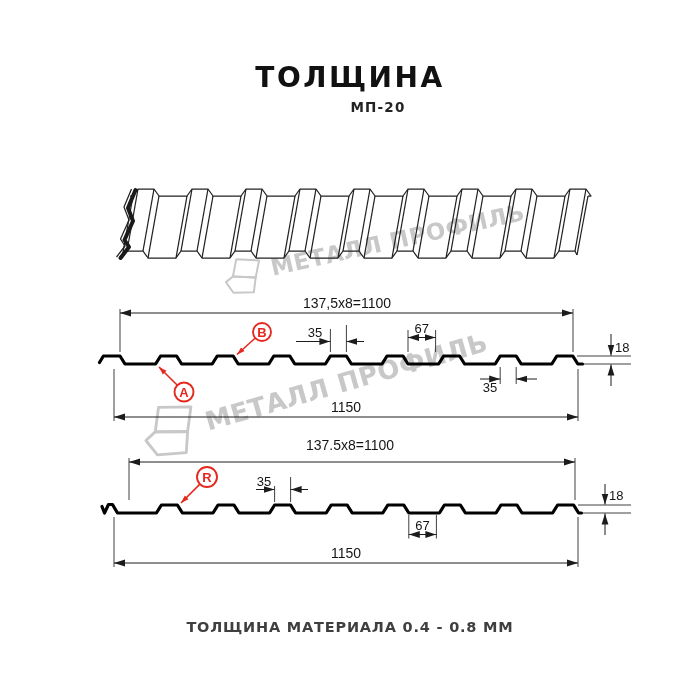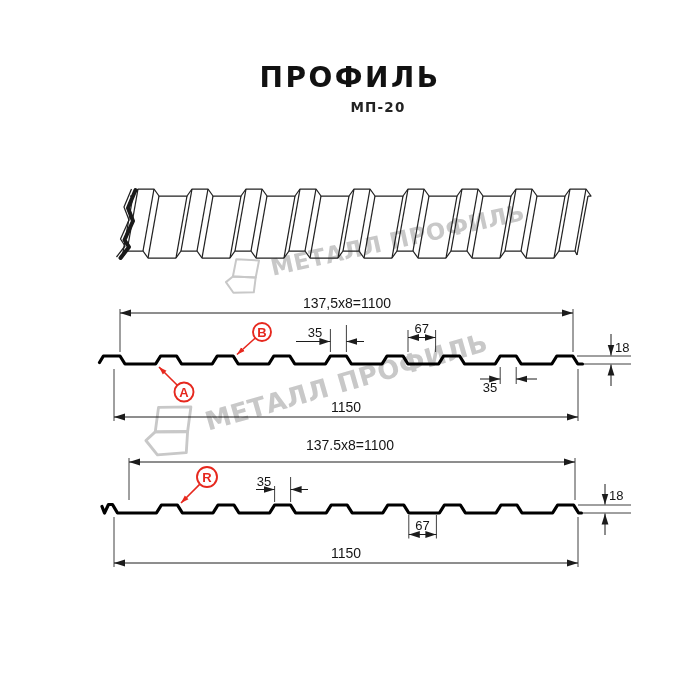--- a/index.html
+++ b/index.html
@@ -27,21 +27,21 @@
   .red{stroke:#e6281e;stroke-width:1.6;fill:none;}
   .redcirc{stroke:#e6281e;stroke-width:1.9;fill:none;}
   .redletter{font-family:"Liberation Sans",sans-serif;font-weight:bold;font-size:13px;
              fill:#e6281e;text-anchor:middle;}
   .mid{text-anchor:middle;}
 </style>
 </head>
 <body>
 
 <div id="stage">
-  <div class="title">ПРОФИЛЬ</div>
+  <div class="title">ТОЛЩИНА</div>
   <div class="subtitle">МП-20</div>
 
   <svg width="700" height="700" viewBox="0 0 700 700">
     <defs>
       <marker id="arw" viewBox="0 0 10 7" refX="10" refY="3.5" markerWidth="11" markerHeight="7.7" markerUnits="userSpaceOnUse" orient="auto-start-reverse">
         <path d="M10,3.5 L0,0.4 L0,6.6 Z" fill="#1c1c1c"></path>
       </marker>
       <marker id="arwr" viewBox="0 0 8 6" refX="8" refY="3" markerWidth="8" markerHeight="6" markerUnits="userSpaceOnUse" orient="auto-start-reverse">
         <path d="M8,3 L0,0.4 L0,5.6 Z" fill="#e6281e"></path>
       </marker>
@@ -184,13 +184,14 @@
       <text class="dimbig mid" x="346" y="558">1150</text>
 
       <g>
         <line class="red" x1="199.9" y1="484.1" x2="181" y2="503" marker-end="url(#arwr)"></line>
         <circle class="redcirc" cx="207" cy="477" r="10"></circle>
         <text class="redletter" x="207" y="481.5">R</text>
       </g>
     </g>
   </svg>
 
+  <div class="footer">ТОЛЩИНА МАТЕРИАЛА 0.4 - 0.8 ММ</div>
 </div>
 
 </body></html>

